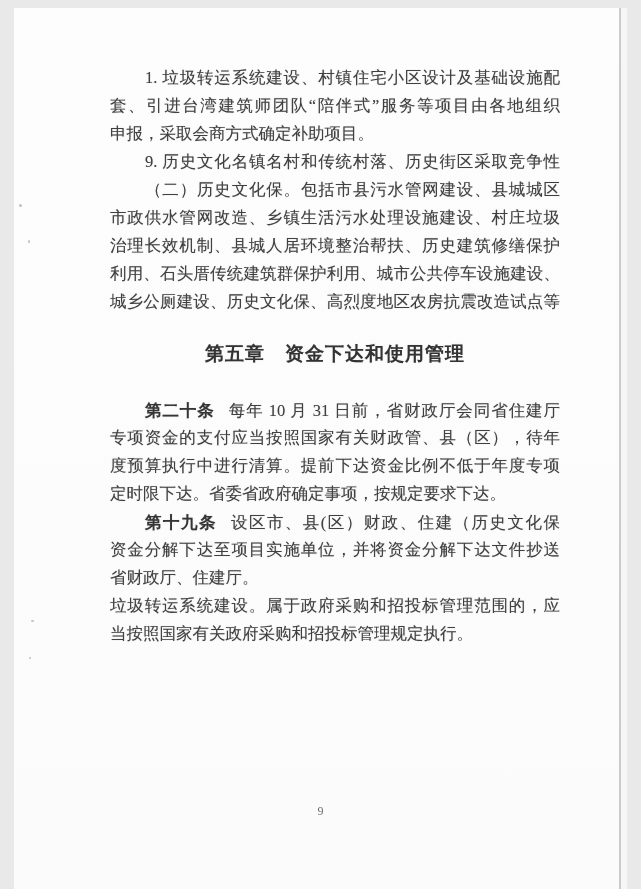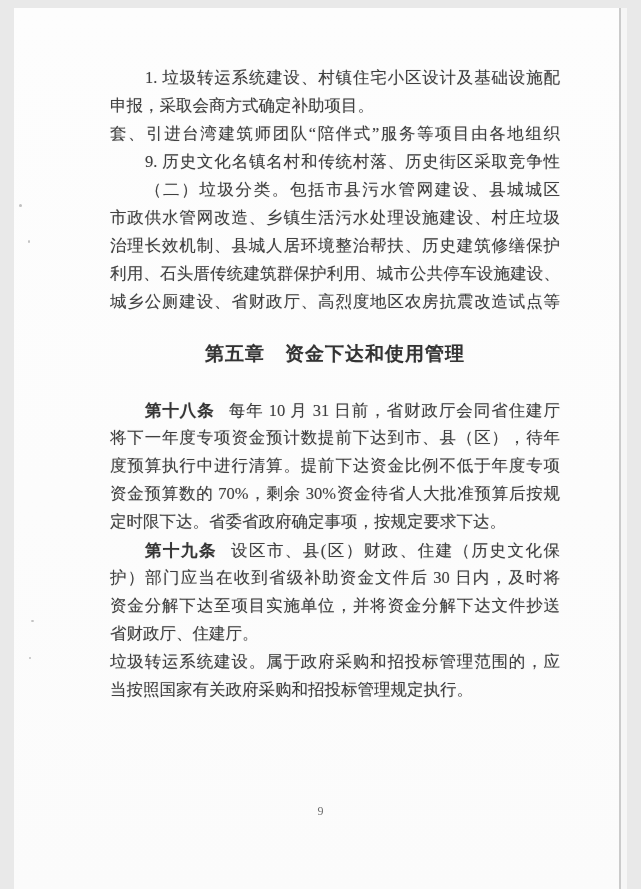--- a/index.html
+++ b/index.html
@@ -107,44 +107,42 @@
   .speck.s4 { left: 15px; top: 649px; width: 2px; height: 2px; }
 </style>
 </head>
 <body>
 
 <div class="page">
 
   <div class="content">
       <div class="paragraph">
         <div class="line full first">1. 垃圾转运系统建设、村镇住宅小区设计及基础设施配</div>
+        <div class="line full">套、引进台湾建筑师团队“陪伴式”服务等项目由各地组织</div>
         <div class="line last">申报，采取会商方式确定补助项目。</div>
-        <div class="line full">套、引进台湾建筑师团队“陪伴式”服务等项目由各地组织</div>
       </div>
       <div class="paragraph">
         <div class="line full first">9. 历史文化名镇名村和传统村落、历史街区采取竞争性</div>
       </div>
       <div class="paragraph">
-        <div class="line full first">（二）垃圾分类。包括市县污水管网建设、县城城区</div>
+        <div class="line full first">（二）历史文化保。包括市县污水管网建设、县城城区</div>
         <div class="line full">市政供水管网改造、乡镇生活污水处理设施建设、村庄垃圾</div>
         <div class="line full">治理长效机制、县城人居环境整治帮扶、历史建筑修缮保护</div>
         <div class="line full">利用、石头厝传统建筑群保护利用、城市公共停车设施建设、</div>
-        <div class="line full">城乡公厕建设、省财政厅、高烈度地区农房抗震改造试点等</div>
+        <div class="line full">城乡公厕建设、历史文化保、高烈度地区农房抗震改造试点等</div>
       </div>
       <div class="chapter-heading">第五章　资金下达和使用管理</div>
       <div class="paragraph">
-        <div class="line full first"><span class="lead">第十八条</span>每年 10 月 31 日前，省财政厅会同省住建厅</div>
-        <div class="line full">将下一年度专项资金预计数提前下达到市、县（区），待年</div>
+        <div class="line full first"><span class="lead">第二十条</span>每年 10 月 31 日前，省财政厅会同省住建厅</div>
+        <div class="line full">专项资金的支付应当按照国家有关财政管、县（区），待年</div>
         <div class="line full">度预算执行中进行清算。提前下达资金比例不低于年度专项</div>
-        <div class="line full">资金预算数的 70%，剩余 30%资金待省人大批准预算后按规</div>
         <div class="line last">定时限下达。省委省政府确定事项，按规定要求下达。</div>
       </div>
       <div class="paragraph">
         <div class="line full first"><span class="lead">第十九条</span>设区市、县(区）财政、住建（历史文化保</div>
-        <div class="line full">护）部门应当在收到省级补助资金文件后 30 日内，及时将</div>
         <div class="line full">资金分解下达至项目实施单位，并将资金分解下达文件抄送</div>
         <div class="line last">省财政厅、住建厅。</div>
       </div>
       <div class="paragraph">
         <div class="line full">垃圾转运系统建设。属于政府采购和招投标管理范围的，应</div>
         <div class="line last">当按照国家有关政府采购和招投标管理规定执行。</div>
       </div>
     </div>
 
   <div class="page-number">9</div>

